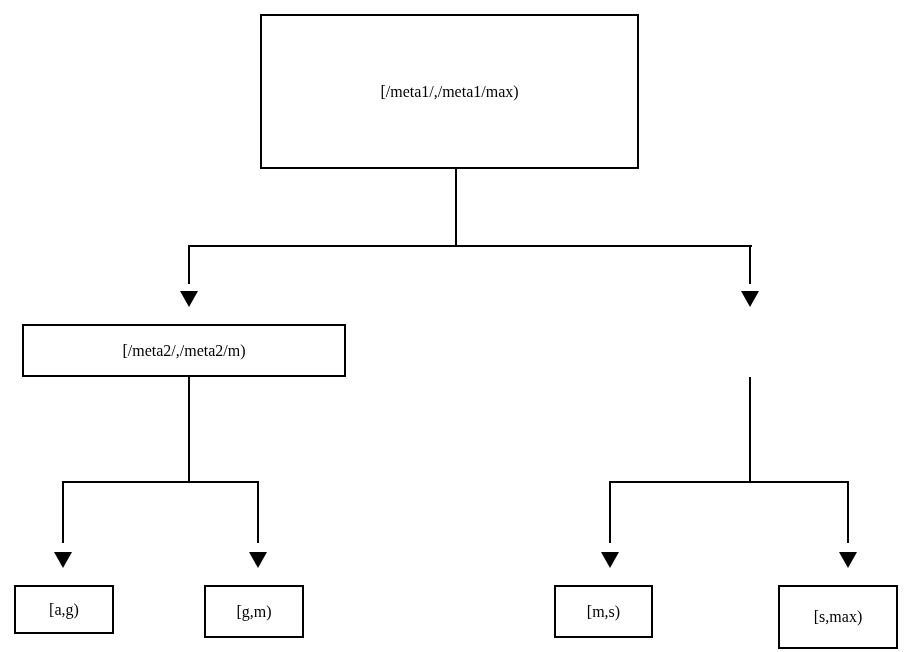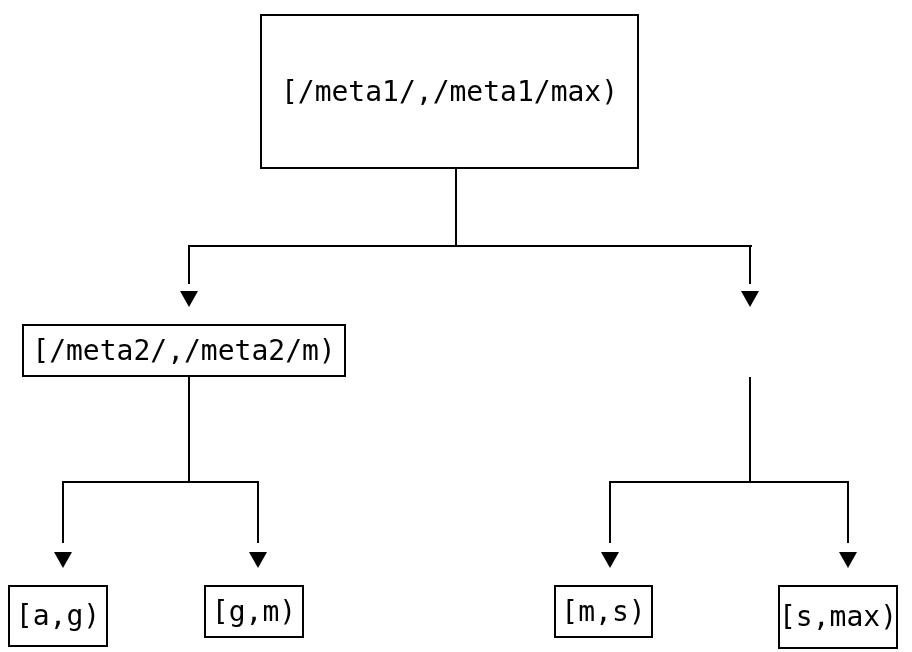--- a/index.html
+++ b/index.html
@@ -21,29 +21,30 @@
     top: 0;
   }
   .node {
     position: absolute;
     box-sizing: border-box;
     border: 2px solid #000000;
     background: #ffffff;
     display: flex;
     align-items: center;
     justify-content: center;
-    font-size: 28px;
+    font-size: 16px;
     line-height: 1;
     color: #000000;
     white-space: pre;
+    font-family: Liberation Serif, serif;
   }
   .n-root  { left: 260px; top: 14px;  width: 379px; height: 155px; }
   .n-left  { left: 22px;  top: 324px; width: 324px; height: 53px; text-align: center; }
   .n-right { left: 580px; top: 324px; width: 324px; height: 53px; }
-  .n-ag    { left: 8px;   top: 585px; width: 100px; height: 62px; }
+  .n-ag    { left: 14px;   top: 585px; width: 100px; height: 49px; }
   .n-gm    { left: 204px; top: 585px; width: 100px; height: 53px; }
   .n-ms    { left: 554px; top: 585px; width: 99px;  height: 53px; }
   .n-smax  { left: 778px; top: 585px; width: 120px; height: 64px; }
 </style>
 </head>
 <body>
 
 <div class="canvas">
 
   <svg class="wires" width="912" height="652" viewBox="0 0 912 652">

